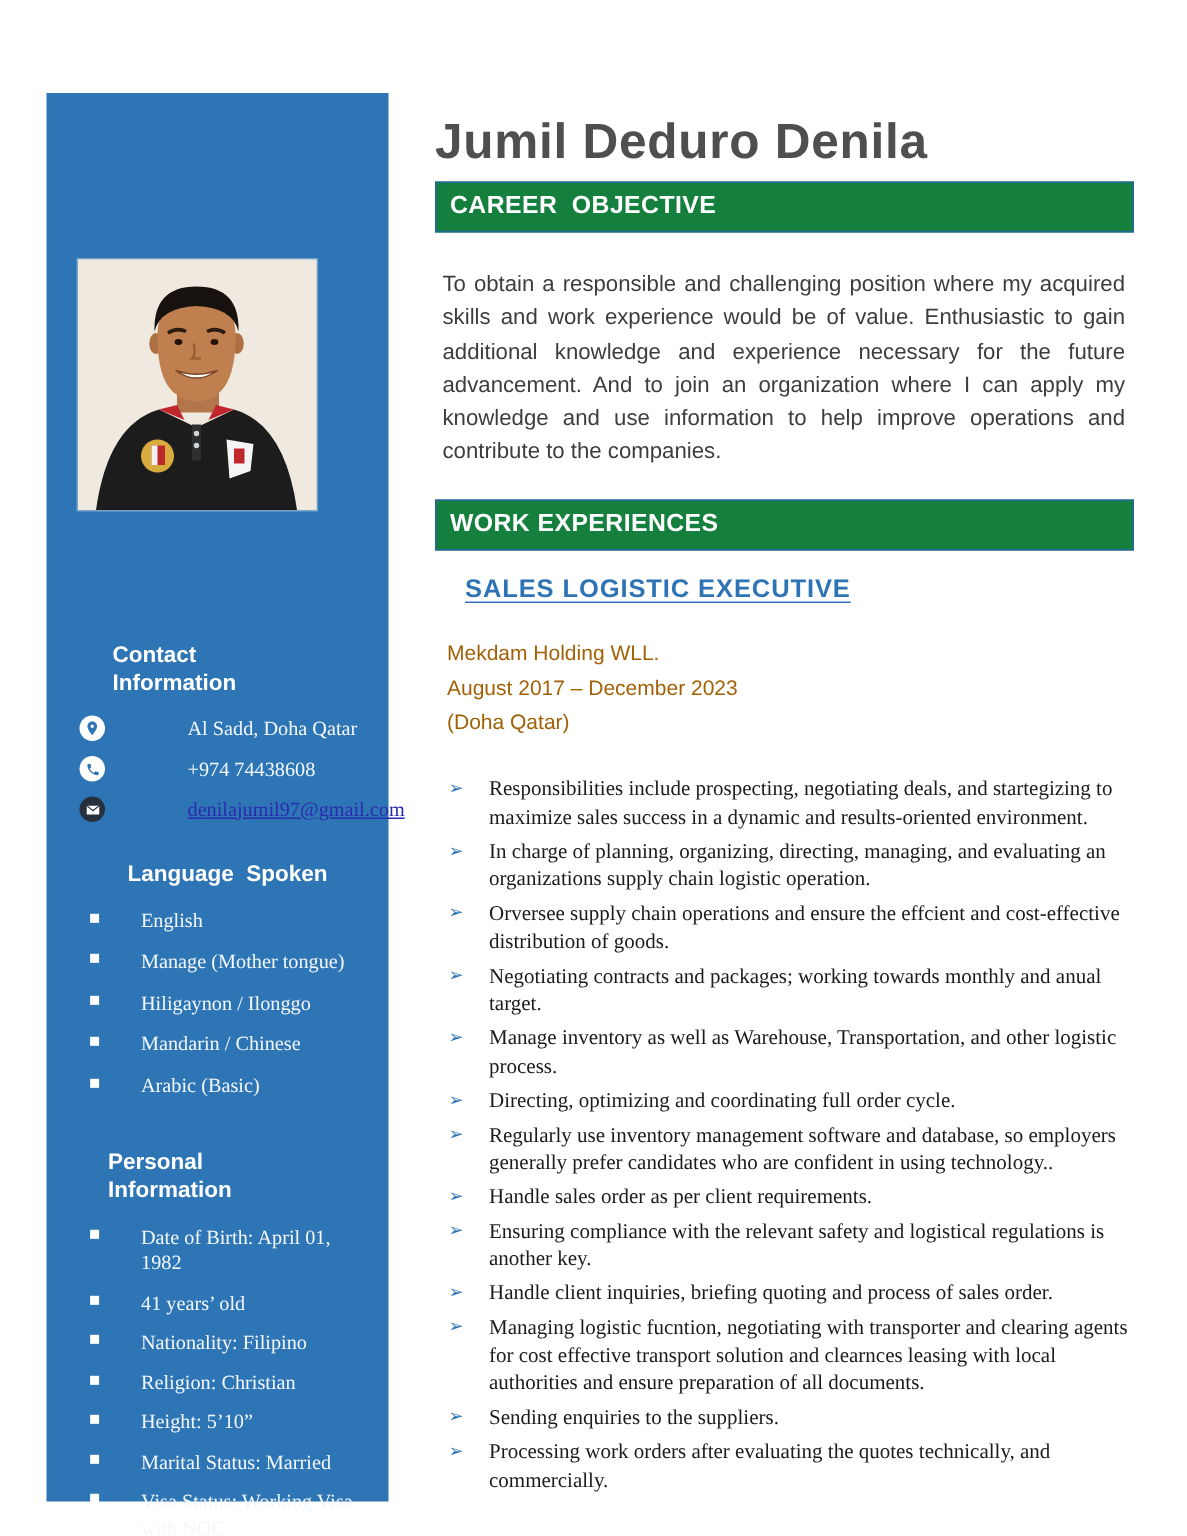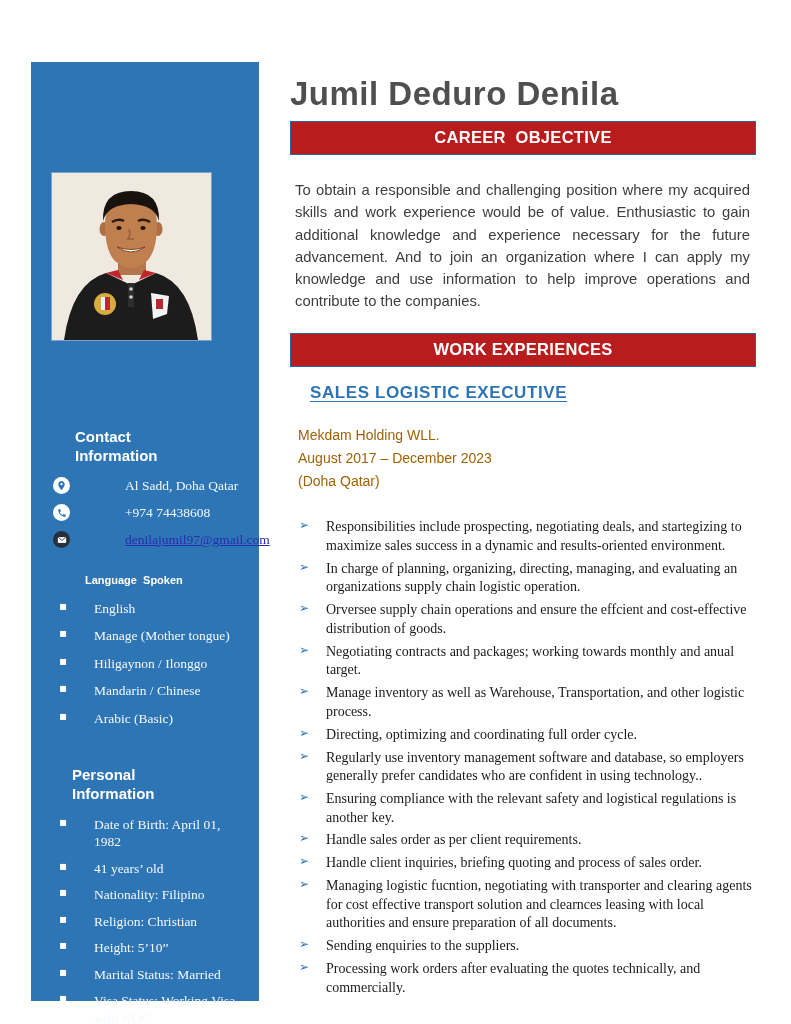--- a/index.html
+++ b/index.html
@@ -16,34 +16,34 @@
   .contact .sb-heading { margin-left:44px; width:120px; }
   .contact-rows { margin-top:11px; }
   .c-row { display:flex; align-items:center; margin:0 0 9px 22px; min-height:18px;gap:48px; }
   .icon-circle { width:17px; height:17px; border-radius:50%; display:flex; align-items:center; justify-content:center; flex:0 0 17px; margin-right:7px; }
   .icon-circle.white { background:#ffffff; }
   .icon-circle.dark { background:#26303d; }
   .c-text { font-family:"Liberation Serif", serif; font-size:13.5px; color:#f4f8fc; }
   .c-link { font-family:"Liberation Serif", serif; font-size:13.5px; color:#2b2bb0; text-decoration:underline; cursor:pointer; }
 
   .langs { position:absolute; left:0; top:512px; width:100%; }
-  .langs .sb-heading { margin-left:54px; font-size:11px; }
+  .langs .sb-heading { margin-left:54px; font-size:15px; }
   .sb-list { list-style:none; margin-top:12px; }
   .sb-list li { position:relative; padding-left:63px; margin-bottom:10px; font-family:"Liberation Serif", serif; font-size:13.5px; color:#f4f8fc; line-height:1.3; padding-right:14px; }
   .sb-list li::before { content:"▪"; position:absolute; left:28px; top:-1px; font-size:12px; color:#ffffff; font-family:"DejaVu Sans", sans-serif; }
 
   .personal { position:absolute; left:0; top:704px; width:100%; }
   .personal .sb-heading { margin-left:41px; width:110px; }
   .personal .sb-list { margin-top:12px; }
   .personal .sb-list li { margin-bottom:9px; }
 
   
   .main { position:absolute; left:290px; top:76px; width:466px; }
   .name-title { font-size:33px; font-weight:bold; color:#4f4f4f; letter-spacing:.5px; line-height:1.1; }
-  .section-bar { margin-top:9px; background:#b91c1c; border:1px solid #24669f; color:#ffffff; font-weight:bold; font-size:16.5px; padding:6px 9px 7px 9px; white-space:pre-wrap; letter-spacing:.3px;text-align:center; }
+  .section-bar { margin-top:9px; background:#15803d; border:1px solid #24669f; color:#ffffff; font-weight:bold; font-size:16.5px; padding:6px 9px 7px 9px; white-space:pre-wrap; letter-spacing:.3px; }
   .objective { margin:24px 6px 0 5px; font-size:14.8px; color:#3d3d3d; line-height:1.5; text-align:justify; }
   .work-bar { margin-top:21px; }
   .job-title { margin-top:16px; margin-left:20px; color:#2e74b5; font-weight:bold; font-size:17px; letter-spacing:.6px; text-decoration:underline; text-underline-offset:3px; display:inline-block; }
   .job-meta { margin:21px 0 0 8px; font-size:14px; color:#a16207; line-height:1.62; }
   .resp-list { list-style:none; margin:26px 0 0 6px; padding-left:30px; }
   .resp-list li { position:relative; font-family:"Liberation Serif", serif; font-size:14px; color:#1b1b1b; line-height:1.32; margin-bottom:4.5px; }
   .resp-list li::before { content:"➢"; position:absolute; left:-27px; top:0; color:#2e74b5; font-size:12px; font-family:"DejaVu Sans", sans-serif; }
 </style>
 </head>
 <body>
@@ -161,22 +161,22 @@
 
     <ul class="resp-list">
 
     <li>Responsibilities include prospecting, negotiating deals, and startegizing to maximize sales success in a dynamic and results-oriented environment.</li>
         <li>In charge of planning, organizing, directing, managing, and evaluating an organizations supply chain logistic operation.</li>
         <li>Orversee supply chain operations and ensure the effcient and cost-effective distribution of goods.</li>
         <li>Negotiating contracts and packages; working towards monthly and anual target.</li>
         <li>Manage inventory as well as Warehouse, Transportation, and other logistic process.</li>
         <li>Directing, optimizing and coordinating full order cycle.</li>
         <li>Regularly use inventory management software and database, so employers generally prefer candidates who are confident in using technology..</li>
+        <li>Handle sales order as per client requirements.</li>
         <li>Ensuring compliance with the relevant safety and logistical regulations is another key.</li>
-        <li>Handle sales order as per client requirements.</li>
         <li>Handle client inquiries, briefing quoting and process of sales order.</li>
         <li>Managing logistic fucntion, negotiating with transporter and clearing agents for cost effective transport solution and clearnces leasing with local authorities and ensure preparation of all documents.</li>
         <li>Sending enquiries to the suppliers.</li>
         <li>Processing work orders after evaluating the quotes technically, and commercially.</li>
       </ul>
 
   </main>
 
 </div>
 

